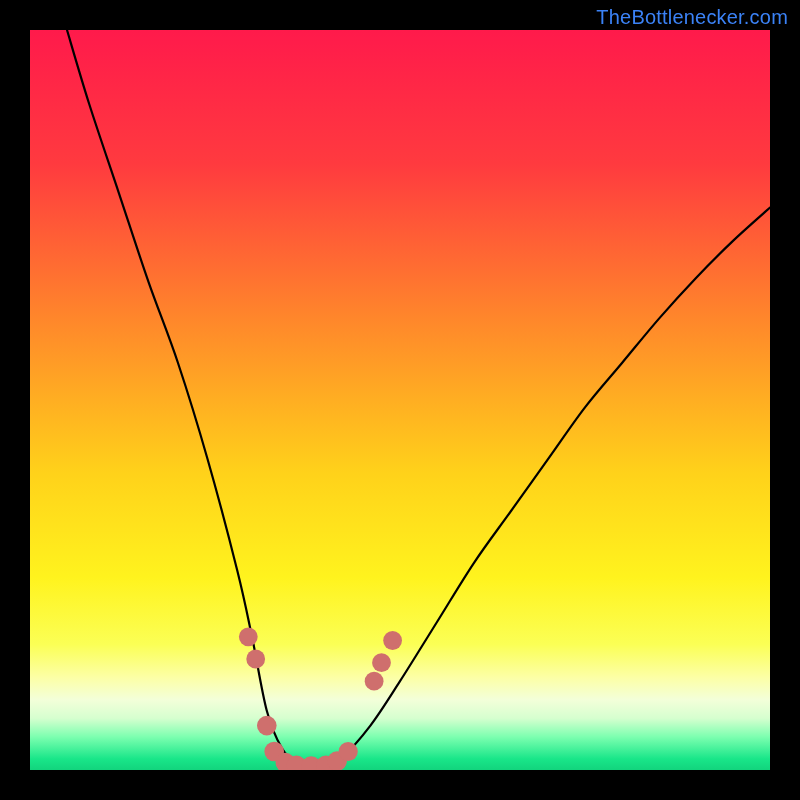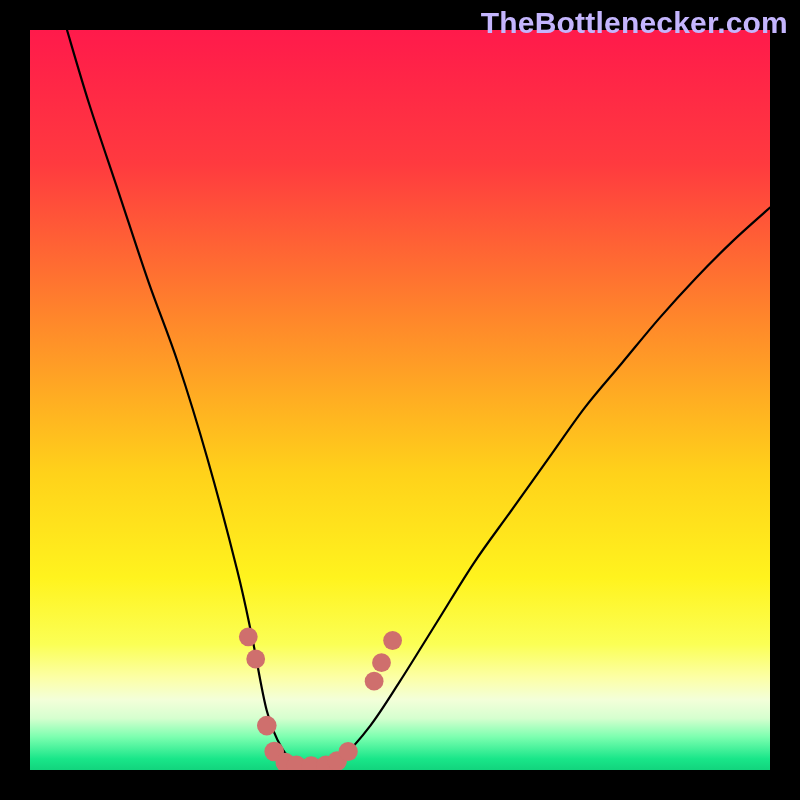--- a/index.html
+++ b/index.html
@@ -26,23 +26,23 @@
   }
   .gradient {
     position: absolute;
     inset: 0;
     
   }
   .watermark {
     position: absolute;
     top: 6px;
     right: 12px;
-    color: #c4b5fd;
-    font-size: 30px;
-    font-weight: 700;
+    color: #3b82f6;
+    font-size: 20px;
+    font-weight: 400;
     letter-spacing: 0.2px;
     user-select: none;
   }
   svg.curve {
     position: absolute;
     inset: 0;
   }
 </style>
 </head>
 <body>

